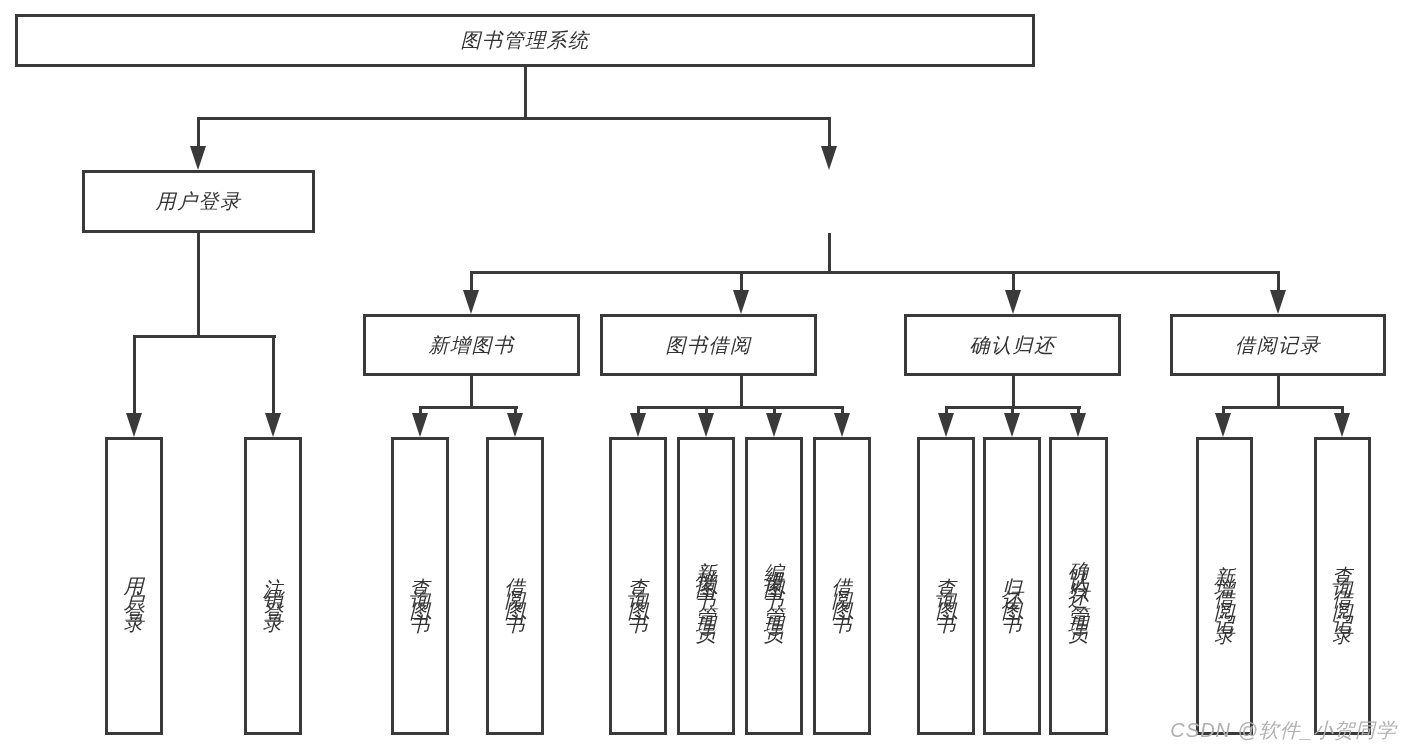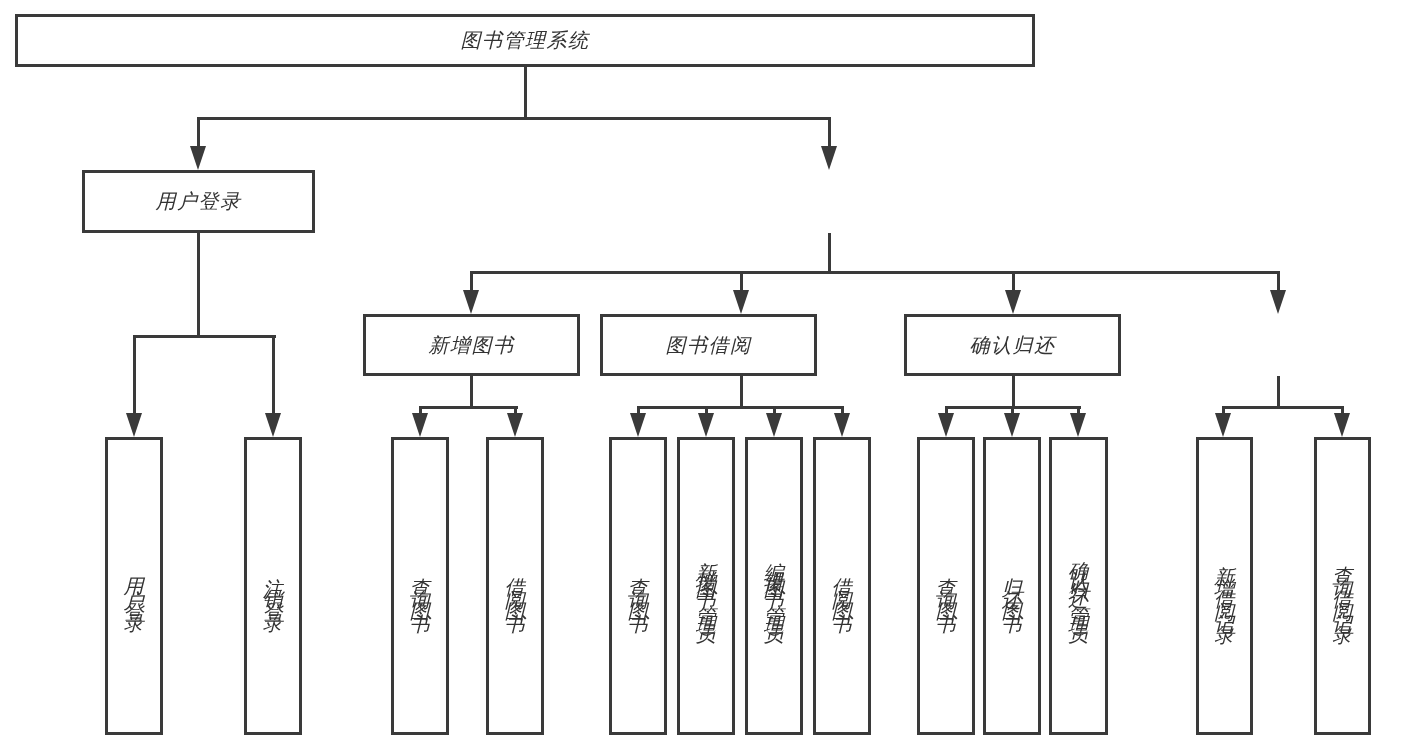--- a/index.html
+++ b/index.html
@@ -126,20 +126,23 @@
 
   <div class="hbox" style="left:363px;top:314px;width:217px;height:62px">
     <span>新增图书</span>
   </div>
   <div class="hbox" style="left:600px;top:314px;width:217px;height:62px">
     <span>图书借阅</span>
   </div>
   <div class="hbox" style="left:904px;top:314px;width:217px;height:62px">
     <span>确认归还</span>
   </div>
+  <div class="hbox" style="left:1170px;top:314px;width:216px;height:62px">
+    <span>借阅记录</span>
+  </div>
 
   <div class="vbox" style="left:105px;top:437px;width:58px;height:298px">
     <span class="vtext">用户登录</span>
   </div>
   <div class="vbox" style="left:244px;top:437px;width:58px;height:298px">
     <span class="vtext">注销登录</span>
   </div>
 
   <div class="vbox" style="left:391px;top:437px;width:58px;height:298px">
     <span class="vtext">查询图书</span>
@@ -171,14 +174,15 @@
     <span class="vtext tight">确认归还（管理员）</span>
   </div>
 
   <div class="vbox" style="left:1196px;top:437px;width:57px;height:298px">
     <span class="vtext">新增借阅记录</span>
   </div>
   <div class="vbox" style="left:1314px;top:437px;width:57px;height:298px">
     <span class="vtext">查询借阅记录</span>
   </div>
 
+  <div class="watermark">CSDN @软件_小贺同学</div>
 
 </div>
 
 </body></html>

